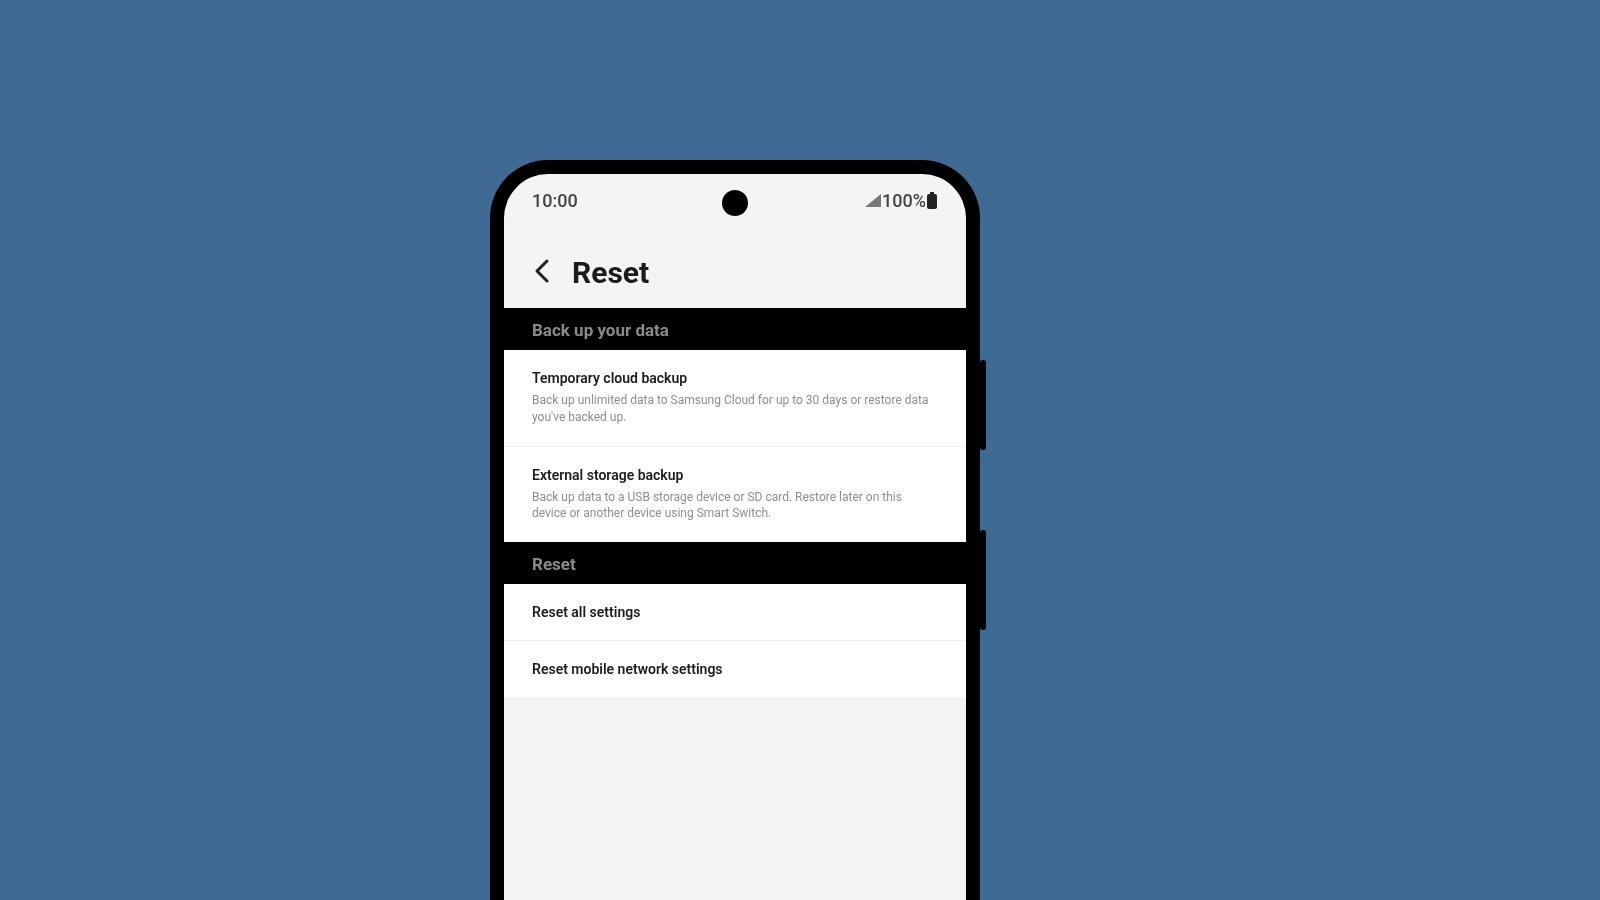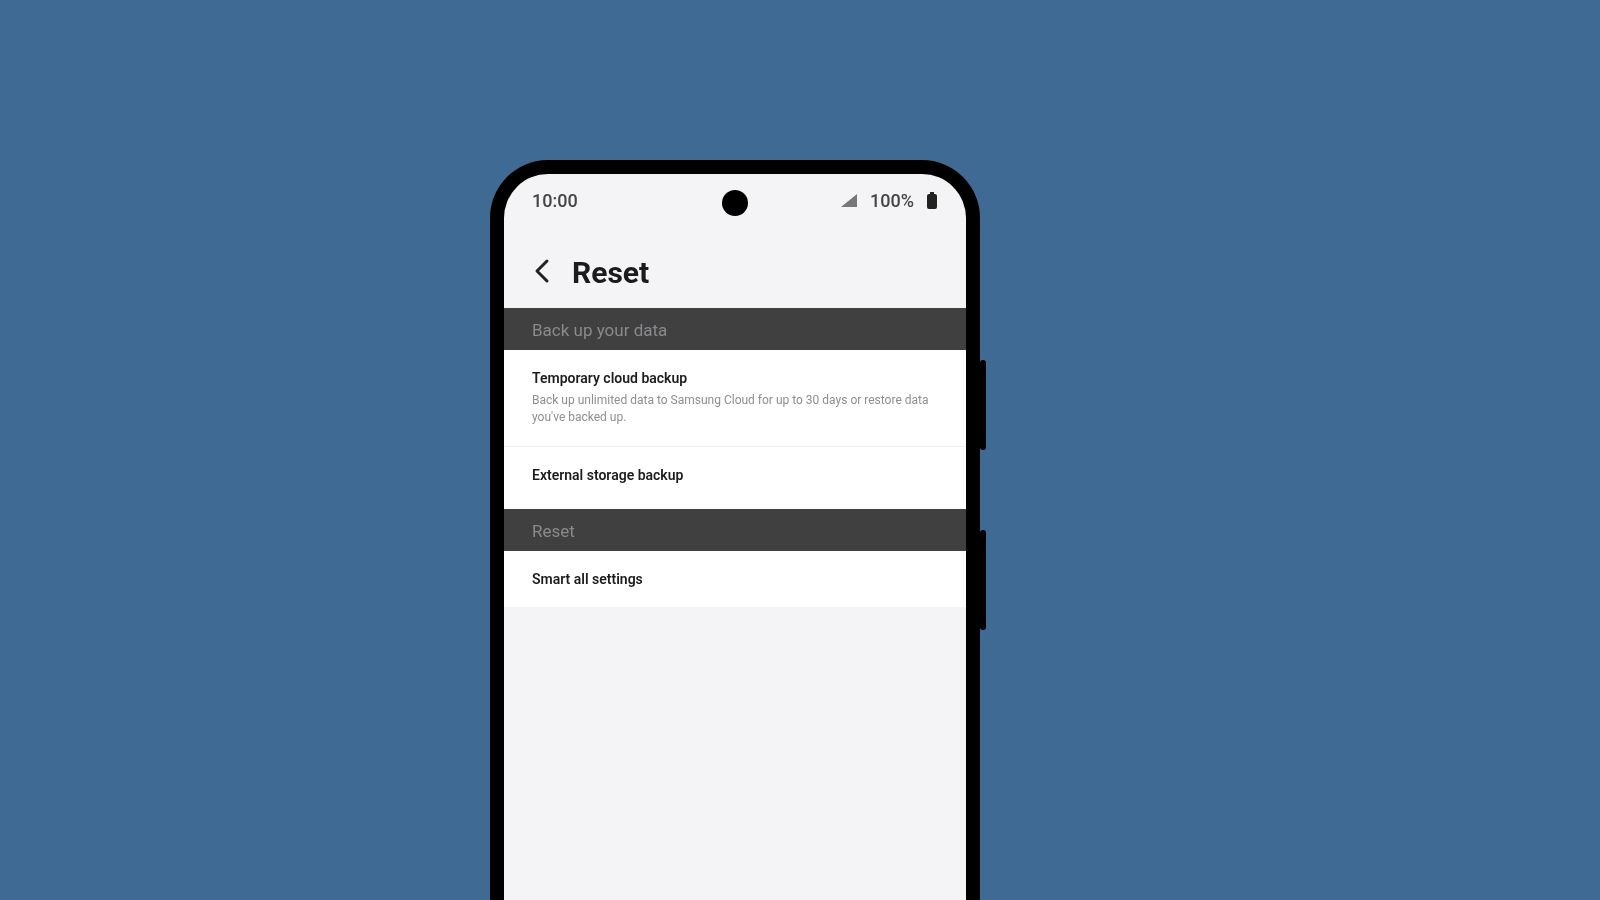--- a/index.html
+++ b/index.html
@@ -28,33 +28,33 @@
 
     .camera {
       position:absolute; top:16px; left:50%; transform:translateX(-50%);
       width:26px; height:26px; background:#000; border-radius:50%; z-index:5;
     }
 
     .status-bar {
       display:flex; justify-content:space-between; align-items:flex-end;
       padding:16px 28px 4px; font-size:18px; color:#444; font-weight:500;
     }
-    .status-right { display:flex; align-items:center; gap:12px; }
+    .status-right { display:flex; align-items:center; gap:0; }
     .sig-icon svg, .bat-icon svg { display:block; }
 
     .header {
       display:flex; align-items:center; gap:18px;
       padding:40px 28px 18px;
     }
     .header .title { font-size:30px; font-weight:700; color:#1b1b1b; }
 
     .section-label {
       padding:12px 28px 10px;
-      font-size:17px; color:#8a8a8e; font-weight:400;
-      background:#404040;
+      font-size:17px; color:#8a8a8e; font-weight:700;
+      background:#000000;
     }
 
     .card { background:#fff; border-radius:0; }
     .item {
       padding:20px 28px;
       border-bottom:1px solid #eee;
     }
     .item:last-child { border-bottom:none; }
     .item .it-title {
       font-size:14px; font-weight:600; color:#1d1d1f; margin-bottom:6px;
@@ -104,26 +104,30 @@
 
       <div class="section-label">Back up your data</div>
 
       <div class="card">
         <div class="item">
           <div class="it-title">Temporary cloud backup</div>
           <div class="it-sub">Back up unlimited data to Samsung Cloud for up to 30 days or restore data you've backed up.</div>
         </div>
         <div class="item">
           <div class="it-title">External storage backup</div>
+          <div class="it-sub">Back up data to a USB storage device or SD card. Restore later on this device or another device using Smart Switch.</div>
         </div>
       </div>
 
       <div class="section-label">Reset</div>
 
       <div class="card">
         <div class="item simple">
-          <div class="it-title">Smart all settings</div>
+          <div class="it-title">Reset all settings</div>
+        </div>
+        <div class="item simple">
+          <div class="it-title">Reset mobile network settings</div>
         </div>
       </div>
 
     </div>
   </div>
 </div>
 
 </body></html>

